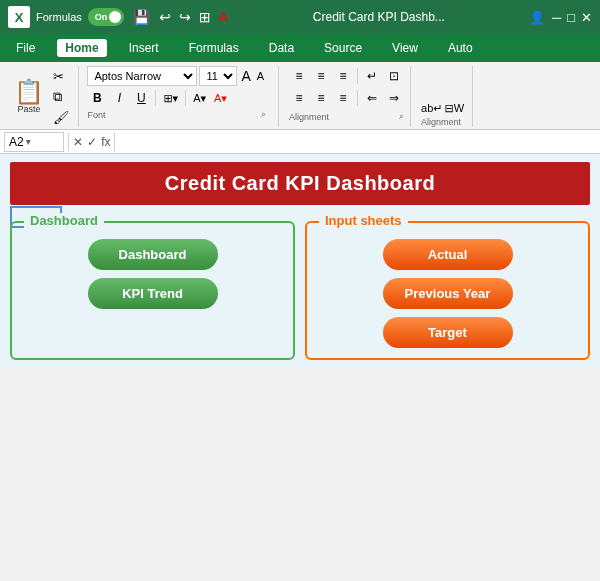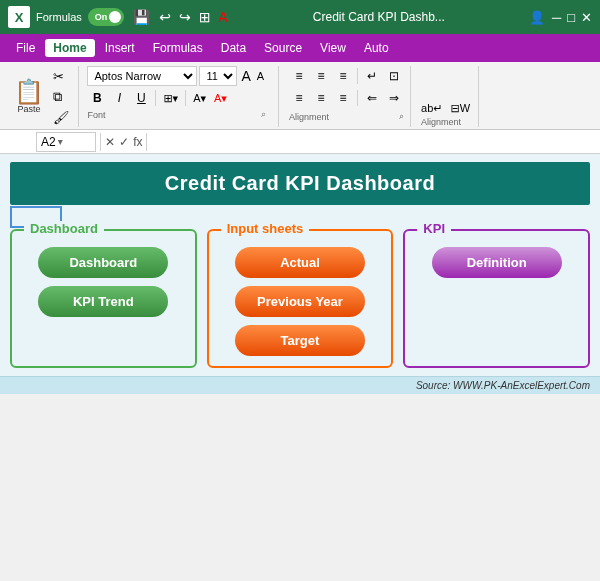--- a/index.html
+++ b/index.html
@@ -74,25 +74,25 @@
       display: flex; align-items: center; gap: 6px;
     }
     .title-bar-right-icon {
       color: white;
       font-size: 13px;
     }
 
     
     .menu-bar {
       height: 28px;
-      background: #a21caf;
+      background: #15803d;
       display: flex;
       align-items: center;
       padding: 0 8px;
-      gap: 2px;
+      gap: 14px;
     }
     .menu-item {
       color: white;
       font-size: 12px;
       padding: 2px 8px;
       border-radius: 3px;
       cursor: pointer;
     }
     .menu-item.active {
       background: white;
@@ -244,21 +244,21 @@
       align-items: center;
       padding: 0 4px;
       gap: 4px;
     }
     .cell-ref {
       width: 60px;
       height: 20px;
       border: 1px solid #ccc;
       font-size: 12px;
       padding: 0 4px;
-      display: flex; align-items: center; margin-left: 32px;
+      display: flex; align-items: center;
     }
     .formula-divider {
       width: 1px;
       height: 18px;
       background: #d0d0d0;
     }
     .formula-icons {
       display: flex; align-items: center; gap: 4px;
     }
     .formula-icon {
@@ -270,24 +270,24 @@
       flex: 1;
       height: 20px;
       border: none;
       font-size: 12px;
       outline: none;
       background: transparent;
     }
 
     
     .dashboard-header {
-      background: #0f766e;
+      background: #b91c1c;
       text-align: center;
       padding: 10px 16px;
-      margin: 8px 10px 16px 10px;
+      margin: 8px 10px 8px 10px;
       border-radius: 2px;
     }
     .dashboard-header-text {
       color: white;
       font-size: 20px;
       font-weight: bold;
       letter-spacing: 0.5px;
     }
 
     
@@ -474,21 +474,21 @@
         <span class="align-btn">⇐</span>
         <span class="align-btn">⇒</span>
       </div>
       <div class="group-label-row">
         <span>Alignment</span>
         <span style="cursor:pointer;">⌕</span>
       </div>
     </div>
 
     <div style="display:flex;flex-direction:column;justify-content:center;padding:0 8px;border-right:1px solid #d0d0d0;">
-      <div style="display:flex;gap:8px;margin-bottom:2px;margin-top:36px;">
+      <div style="display:flex;gap:2px;margin-bottom:2px;margin-top:36px;">
         <span style="font-size:11px;cursor:pointer;">ab↵</span>
         <span style="font-size:11px;cursor:pointer;">⊟W</span>
       </div>
       <div style="font-size:9px;color:#666;">Alignment</div>
     </div>
   </div>
 </div>
 
 <div class="formula-bar">
   <div class="cell-ref">
@@ -525,25 +525,16 @@
 
     <div class="panel panel-orange">
       <span class="panel-title panel-title-orange">Input sheets</span>
       <div class="panel-buttons">
         <button class="pill-btn pill-btn-orange">Actual</button>
         <button class="pill-btn pill-btn-orange">Previous Year</button>
         <button class="pill-btn pill-btn-orange">Target</button>
       </div>
     </div>
 
-    <div class="panel panel-purple">
-      <span class="panel-title panel-title-purple">KPI</span>
-      <div class="panel-buttons">
-        <button class="pill-btn pill-btn-purple">Definition</button>
-      </div>
-    </div>
-
-  </div>
-
-  <div class="source-bar">
-    <span>Source: WWW.PK-AnExcelExpert.Com</span>
-  </div>
+
+  </div>
+
 </div>
 
 </body></html>

